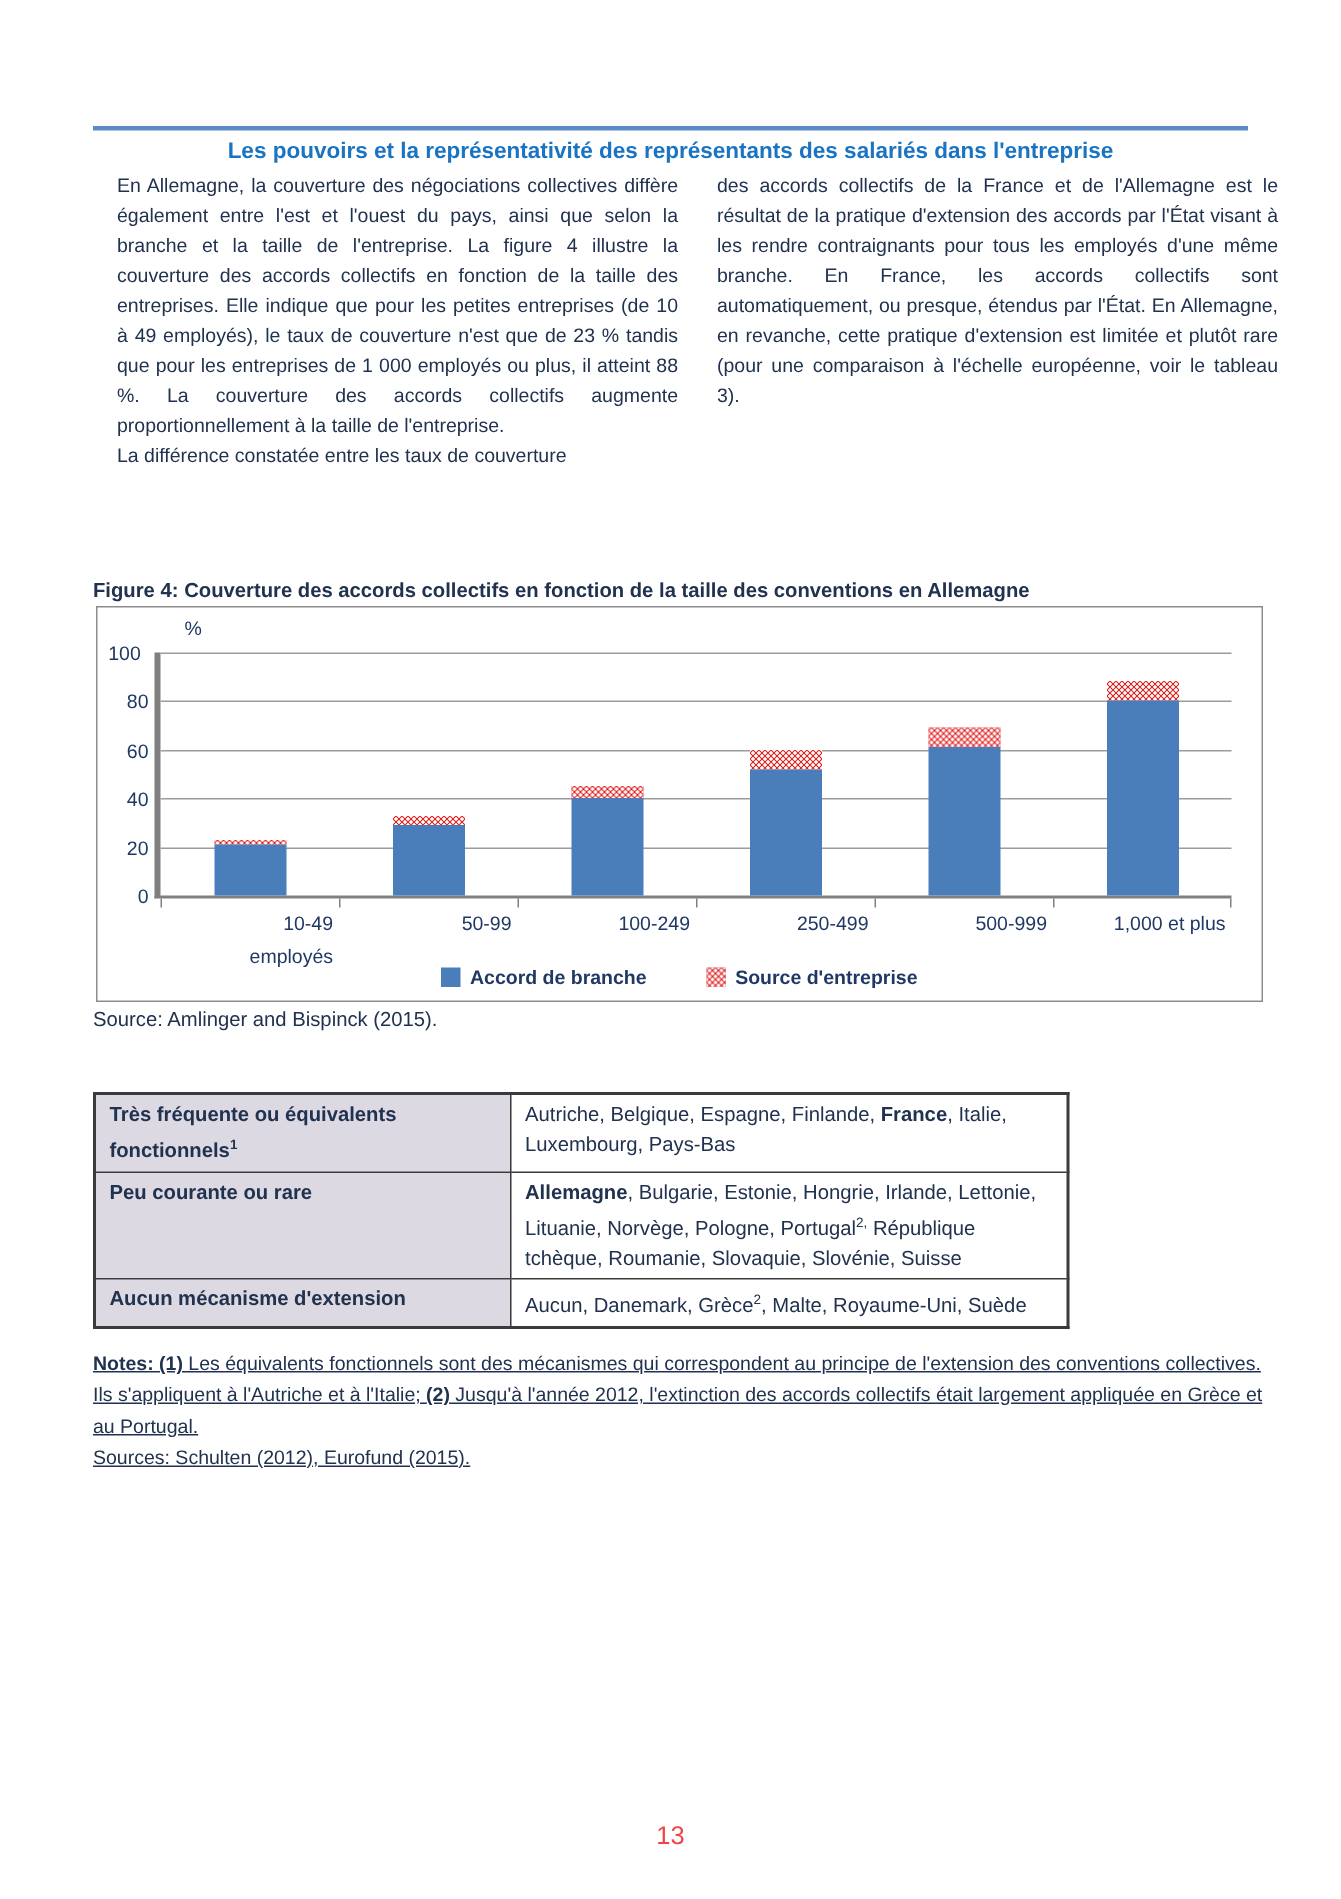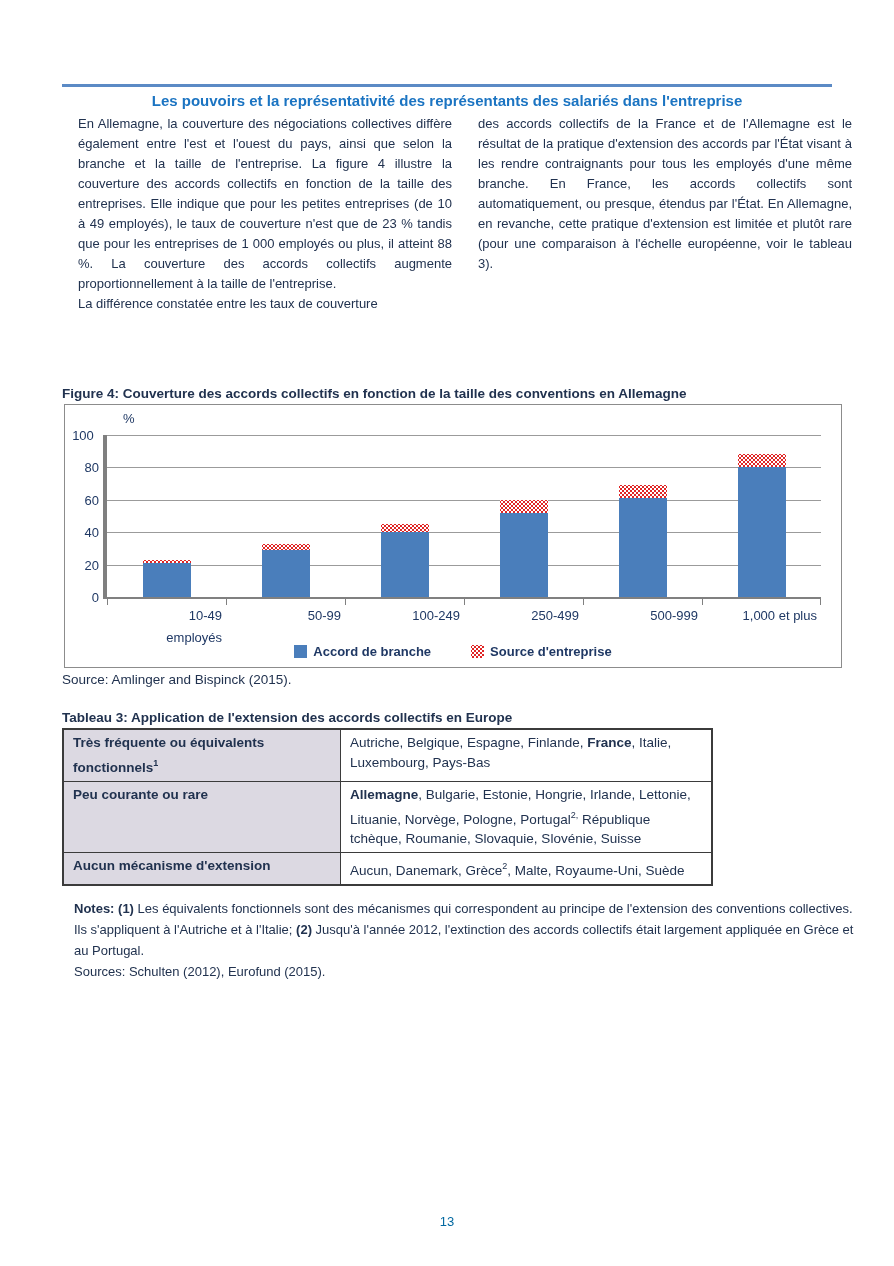--- a/index.html
+++ b/index.html
@@ -49,24 +49,24 @@
 
   .tbl-caption{position:absolute;top:710px;left:62px;font-size:13.5px;font-weight:bold;}
   .euro-table{position:absolute;top:728px;left:62px;border-collapse:collapse;
         font-size:13.5px;line-height:20px;color:#21324f;}
   .euro-table td{border:1px solid #3b3b3b;vertical-align:top;padding:3px 9px;}
   .euro-table{border:2px solid #3b3b3b;}
   td.cat{width:258px;background:#dcd9e2;font-weight:bold;}
   td.val{width:352px;background:#ffffff;}
   sup{font-size:9px;}
 
-  .notes{position:absolute;top:898px;left:74px;width:788px;font-size:13px;line-height:21px;}
+  .notes{position:absolute;top:898px;left:62px;width:788px;font-size:13px;line-height:21px;text-decoration:underline;}
   .notes p{margin:0;}
 
-  .page-number{position:absolute;top:1214px;left:0;right:0;text-align:center;font-size:13px;color:#0369a1;}
+  .page-number{position:absolute;top:1214px;left:0;right:0;text-align:center;font-size:17px;color:#ef4444;}
 </style>
 </head>
 <body>
 
 <div class="page">
 
   <div class="header-title">Les pouvoirs et la représentativité des représentants des salariés dans l'entreprise</div>
   <div class="header-rule"></div>
 
   <div class="columns">
@@ -155,21 +155,20 @@
       </div>
       <div class="legend-item">
         <span class="swatch swatch-red"></span>
         <span>Source d'entreprise</span>
       </div>
     </div>
   </div>
 
   <div class="fig-source">Source: Amlinger and Bispinck (2015).</div>
 
-  <div class="tbl-caption">Tableau 3: Application de l'extension des accords collectifs en Europe</div>
 
   <table class="euro-table">
     <tbody>
       <tr>
         <td class="cat"><span>Très fréquente ou équivalents fonctionnels</span><sup>1</sup></td>
         <td class="val"><span>Autriche, Belgique, Espagne, Finlande, </span><span style="font-weight: bold;">France</span><span>, Italie, Luxembourg, Pays-Bas</span></td>
       </tr>
       <tr>
         <td class="cat"><span>Peu courante ou rare</span></td>
         <td class="val"><span style="font-weight: bold;">Allemagne</span><span>, Bulgarie, Estonie, Hongrie, Irlande, Lettonie, Lituanie, Norvège, Pologne, Portugal</span><sup>2,</sup><span> République tchèque, Roumanie, Slovaquie, Slovénie, Suisse</span></td>

